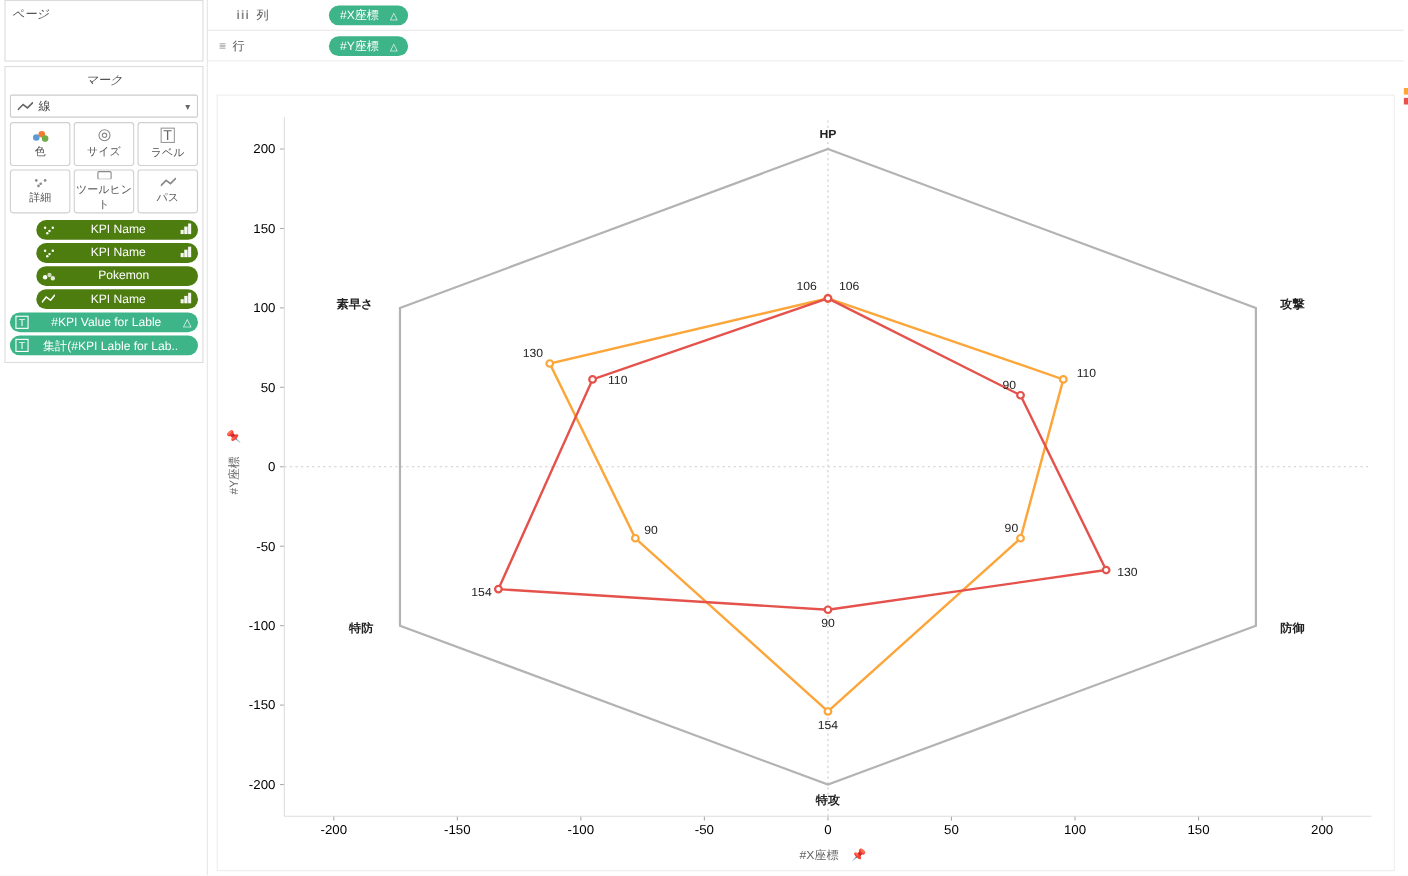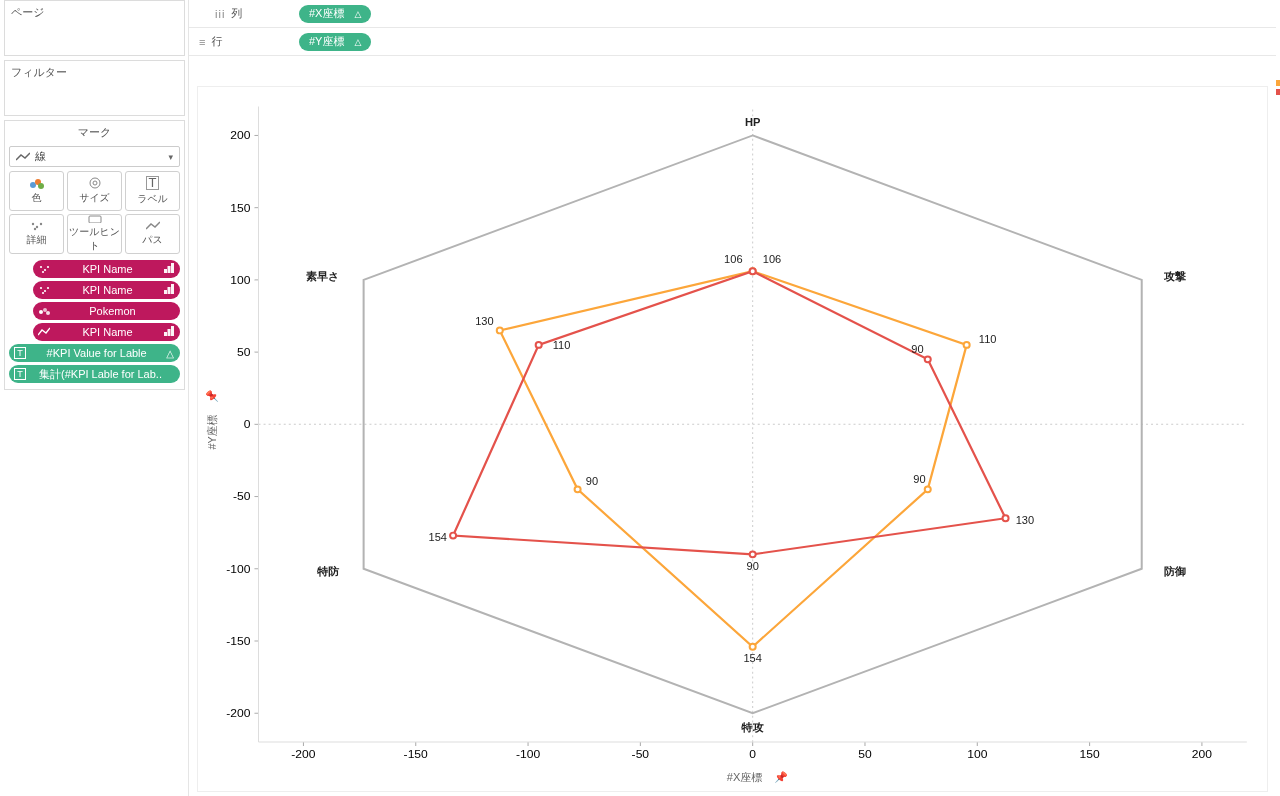--- a/index.html
+++ b/index.html
@@ -25,21 +25,21 @@
     width: 188px;
     padding: 0 3px 0 4px;
     background: #fff;
   }
   .card {
     border: 1px solid #dcdcdc;
     background: #fff;
     padding: 4px 6px;
     border-radius: 0;
   }
-  .card-title { font-size: 11px; color: #555; }
+  .card-title { font-size: 11px; color: #555; font-style: italic; }
   .pages { height: 56px; }
   .filters { height: 56px; }
   .marks { padding: 4px 4px 6px 4px; text-align: center; }
   .mark-type {
     display: flex; align-items: center; justify-content: space-between;
     border: 1px solid #ccc; border-radius: 2px;
     padding: 2px 6px; margin: 6px 0 4px 0;
     font-size: 11px; color: #444; background:#fff;
   }
   .mark-type .chev { font-size: 9px; color:#666; }
@@ -67,21 +67,21 @@
     padding: 1px 6px 1px 4px;
     height:18px;
     font-size:11px; color:#fff;
     gap:5px;
     cursor: pointer;
     position: relative;
   }
   .pill .picon { width:14px; display:inline-flex; justify-content:center; }
   .pill .plabel { flex:1; overflow:hidden; white-space:nowrap; text-overflow:ellipsis; }
   .pill .pright { font-size:10px; opacity:0.95; }
-  .pill.blue  { background:#be185d;margin-left:24px; }
+  .pill.blue  { background:#4d7c0f;margin-left:24px; }
   .pill.green { background:#3eb489; }
   
   .center {
     flex:1;
     display:flex; flex-direction:column;
     background:#fff;
     border-left:1px solid #e5e5e5;
   }
   .shelf {
     display:flex; align-items:center;
@@ -122,23 +122,20 @@
 </style>
 </head>
 <body>
 
 <div class="app">
 
   <div class="left">
     <div class="card pages">
       <div class="card-title">ページ</div>
     </div>
-    <div class="card filters">
-      <div class="card-title">フィルター</div>
-    </div>
     <div class="card marks">
       <div class="card-title">マーク</div>
       <div class="mark-type">
         <span style="display:flex;align-items:center;gap:5px;">
           <svg width="14" height="10">
               <polyline points="0,8 5,3 9,6 14,1" fill="none" stroke="#666" stroke-width="1.5"></polyline>
             </svg>
           <span>線</span>
         </span>
         <span class="chev">▾</span>
@@ -257,21 +254,21 @@
             <span class="plabel">集計(#KPI Lable for Lab..</span>
             <span class="pright"></span>
           </div>
         </div>
     </div>
   </div>
 
   <div class="center">
     <div class="shelf">
       <div class="shelf-label">
-        <span style="letter-spacing:1px;font-weight:normal;color:#888;padding-left:16px;">iii</span>
+        <span style="letter-spacing:1px;font-weight:bold;color:#888;padding-left:16px;">iii</span>
         <span>列</span>
       </div>
       <div class="shelf-pill">
         <span>#X座標</span>
         <span class="tri">△</span>
       </div>
     </div>
     <div class="shelf">
       <div class="shelf-label">
         <span style="color:#888;">≡</span>

